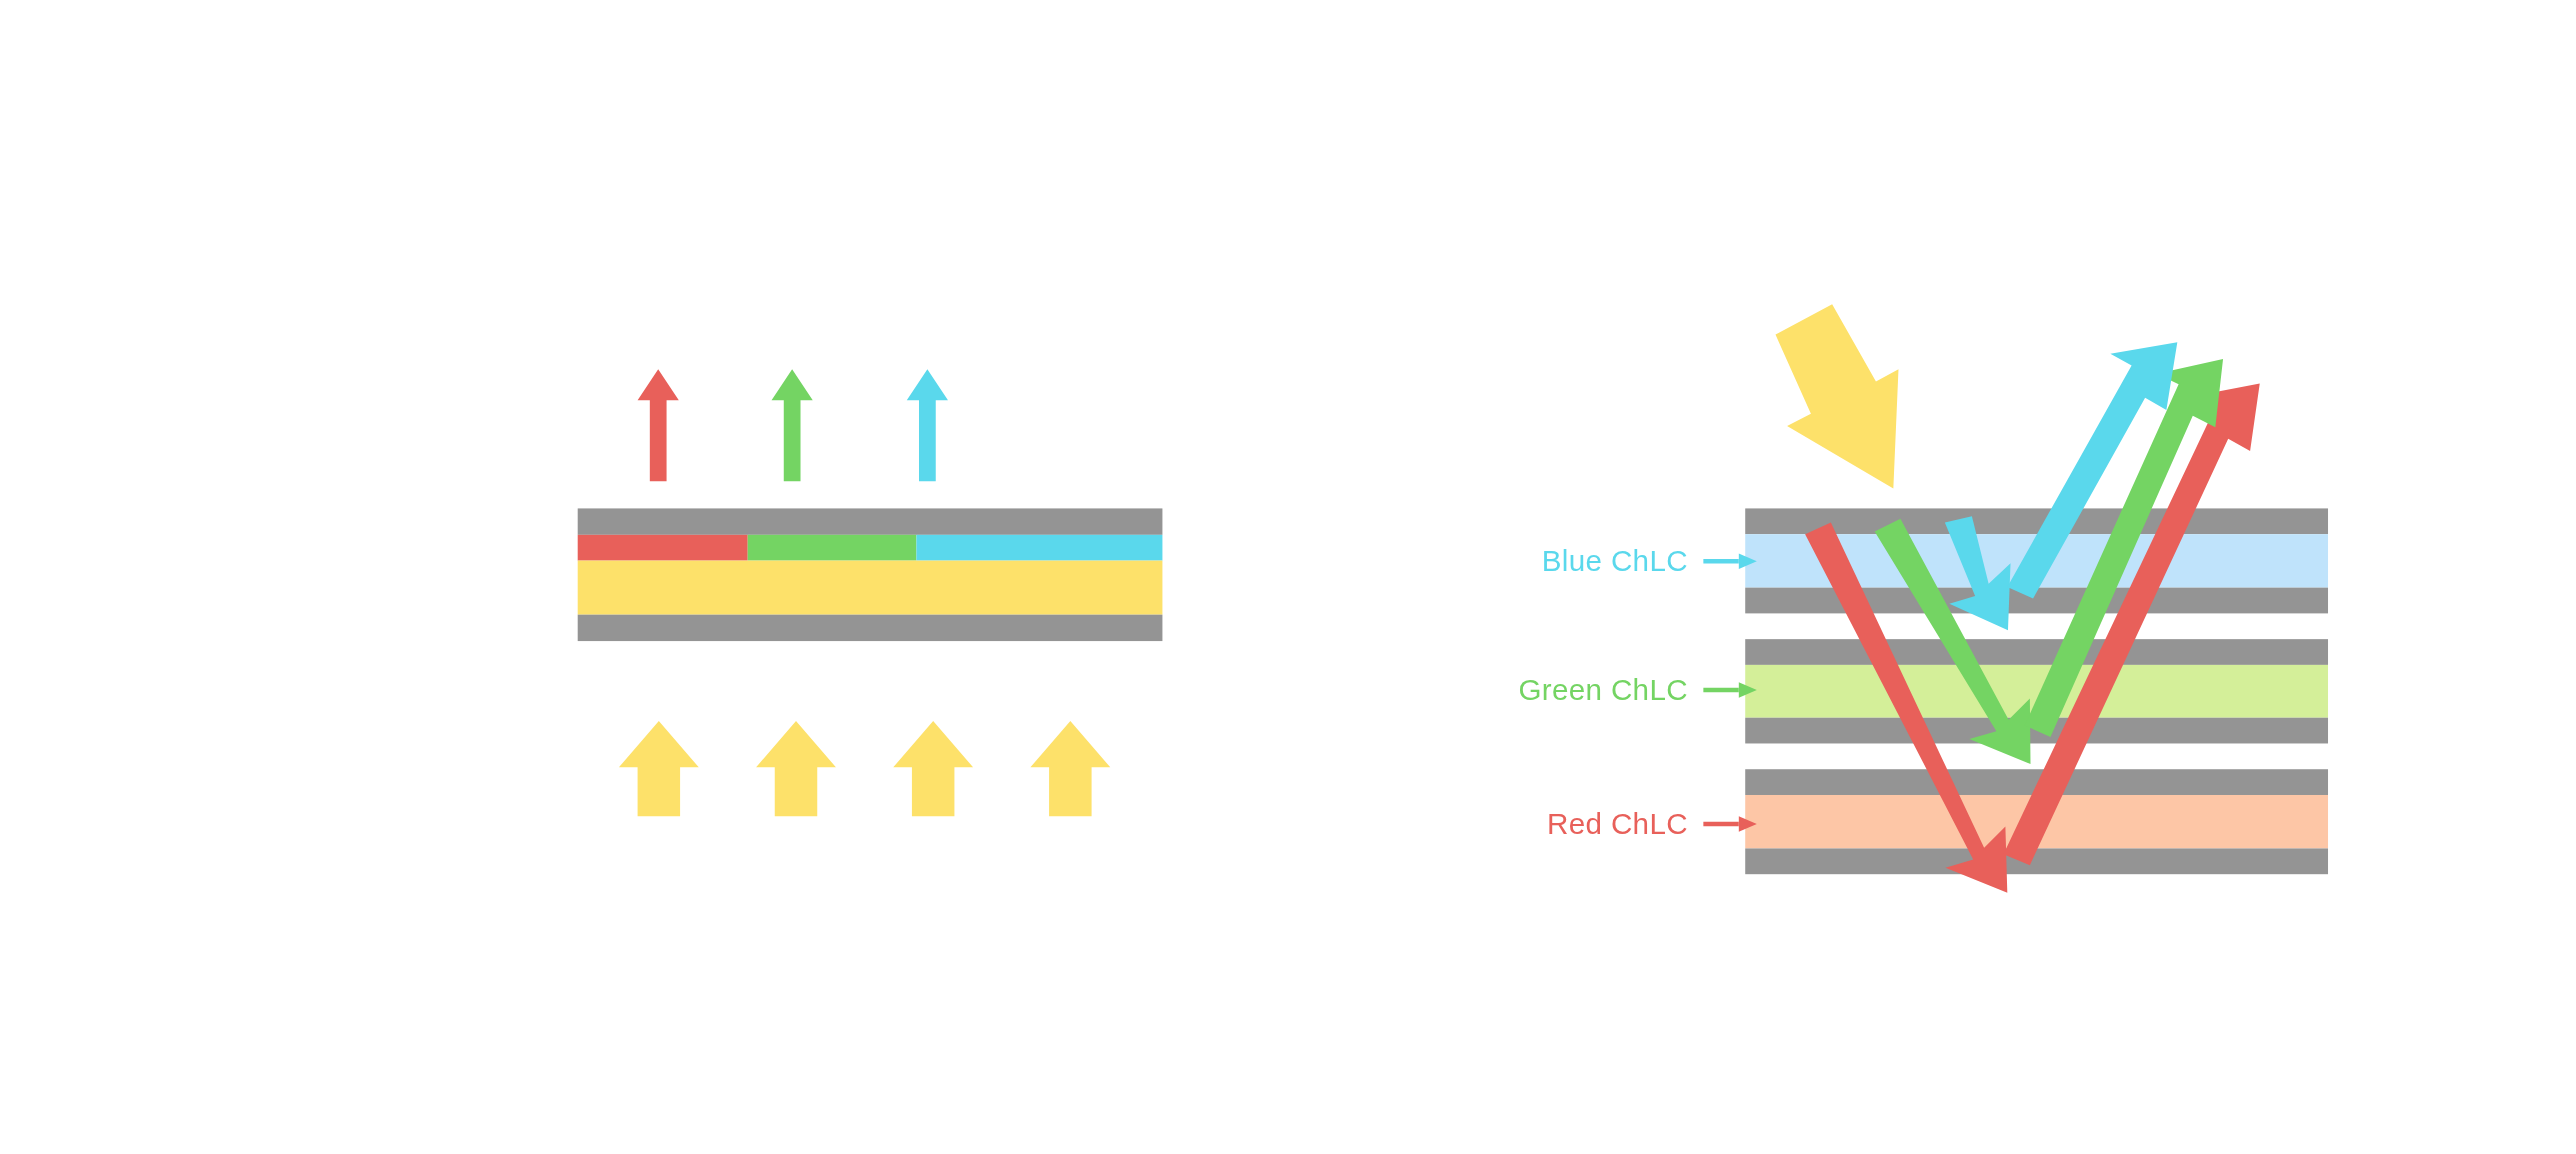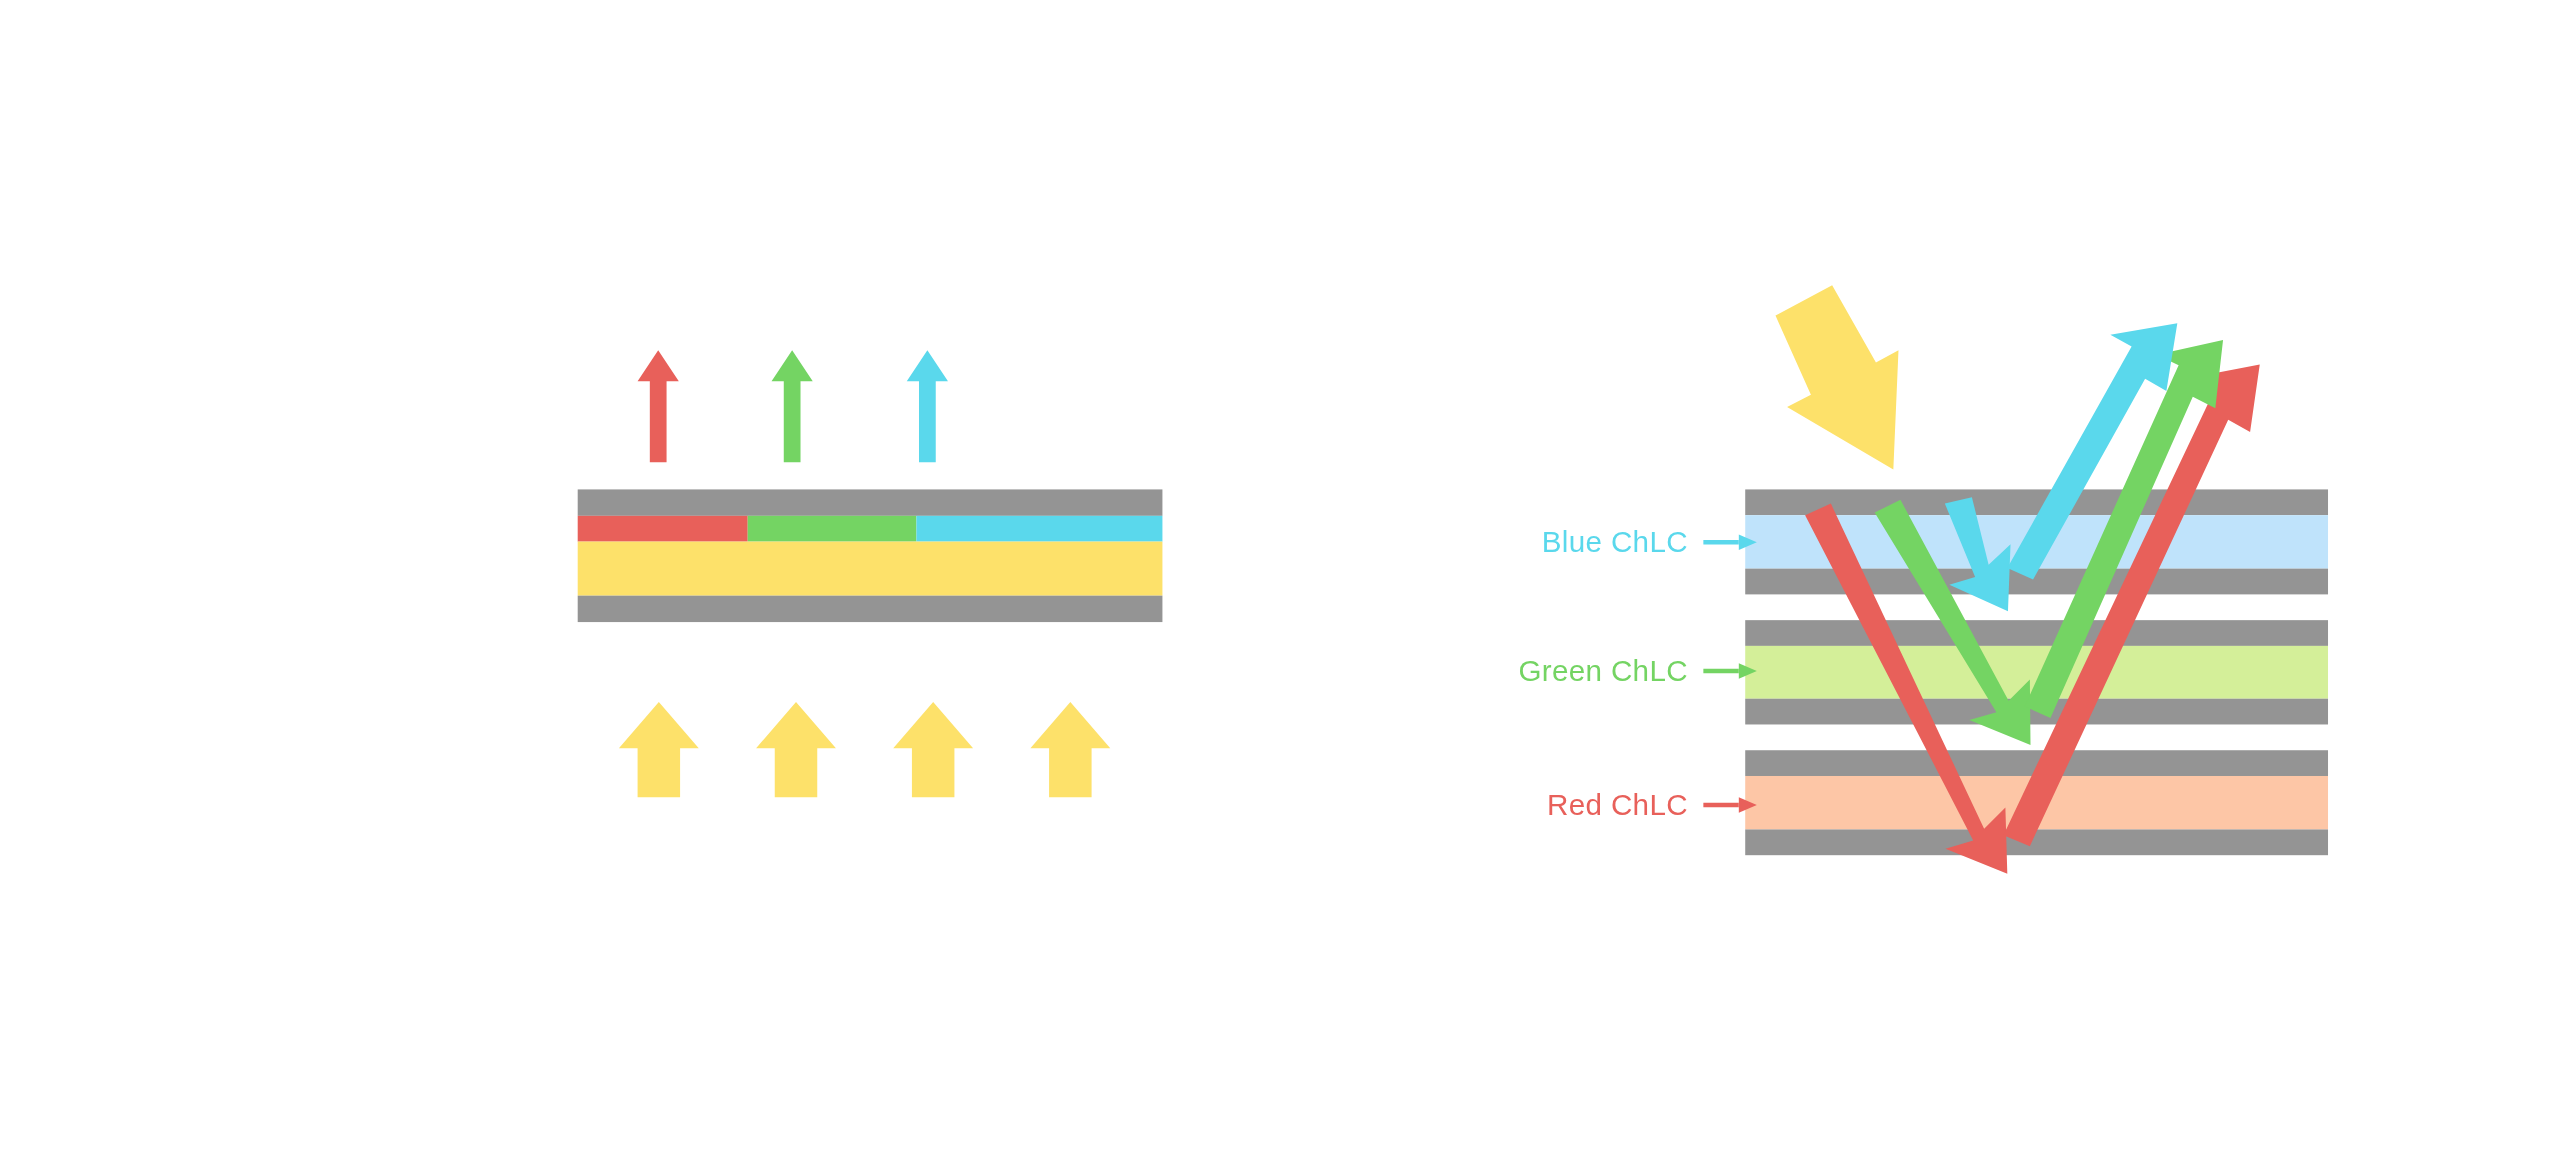--- a/index.html
+++ b/index.html
@@ -1,18 +1,18 @@
 <!DOCTYPE html>
 <html style="font-size:10.3px"><head>
 <meta charset="utf-8">
 <style>
   html,body{margin:0;padding:0;background:#ffffff;}
   body{width:2576px;height:1154px;position:relative;overflow:hidden;
        font-family:"Liberation Sans","DejaVu Sans",sans-serif;}
-  .canvas{position:absolute;inset:0;width:2576px;height:1129px;}
+  .canvas{position:absolute;inset:0;width:2576px;height:1129px;margin-top:19px;}
   svg{display:block;}
   .lbl{font-size:46px;font-weight:400;letter-spacing:0.5px;}
 </style>
 </head>
 <body>
 
 <div class="canvas">
 <svg width="2576" height="1154" viewBox="0 0 4000 1792" xmlns="http://www.w3.org/2000/svg">
 
   <rect x="0" y="0" width="4000" height="1792" fill="#ffffff"></rect>

